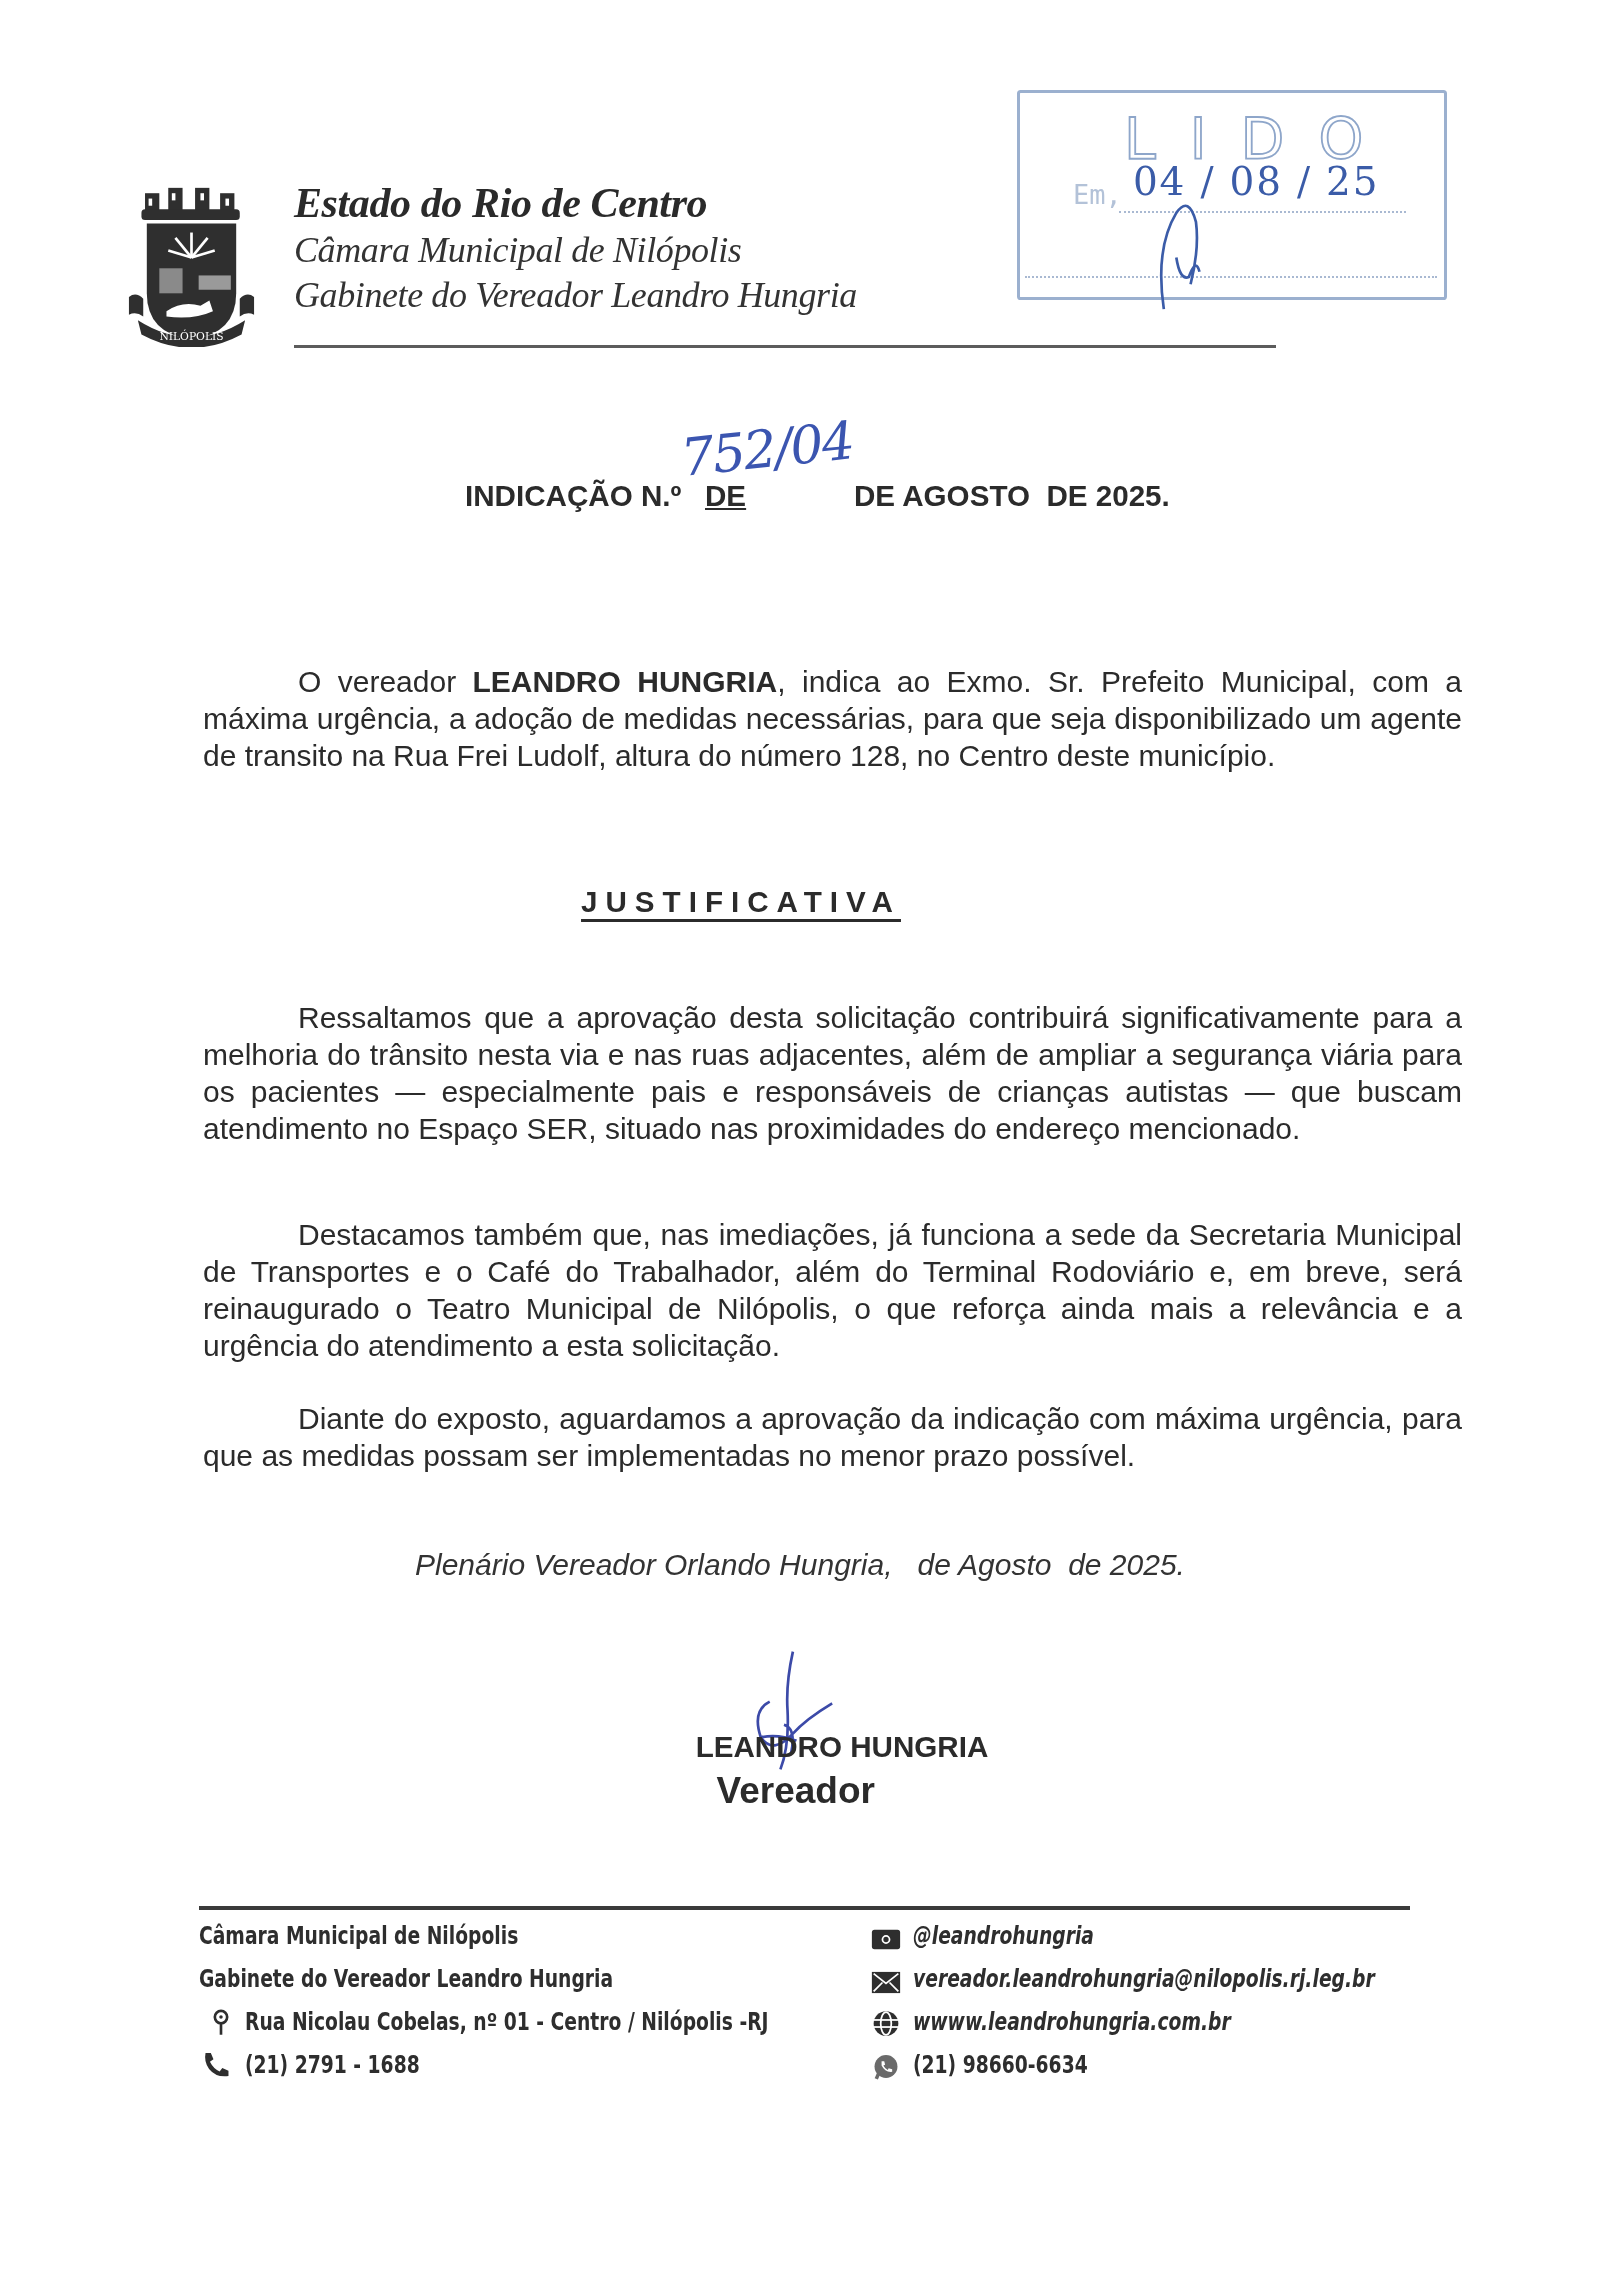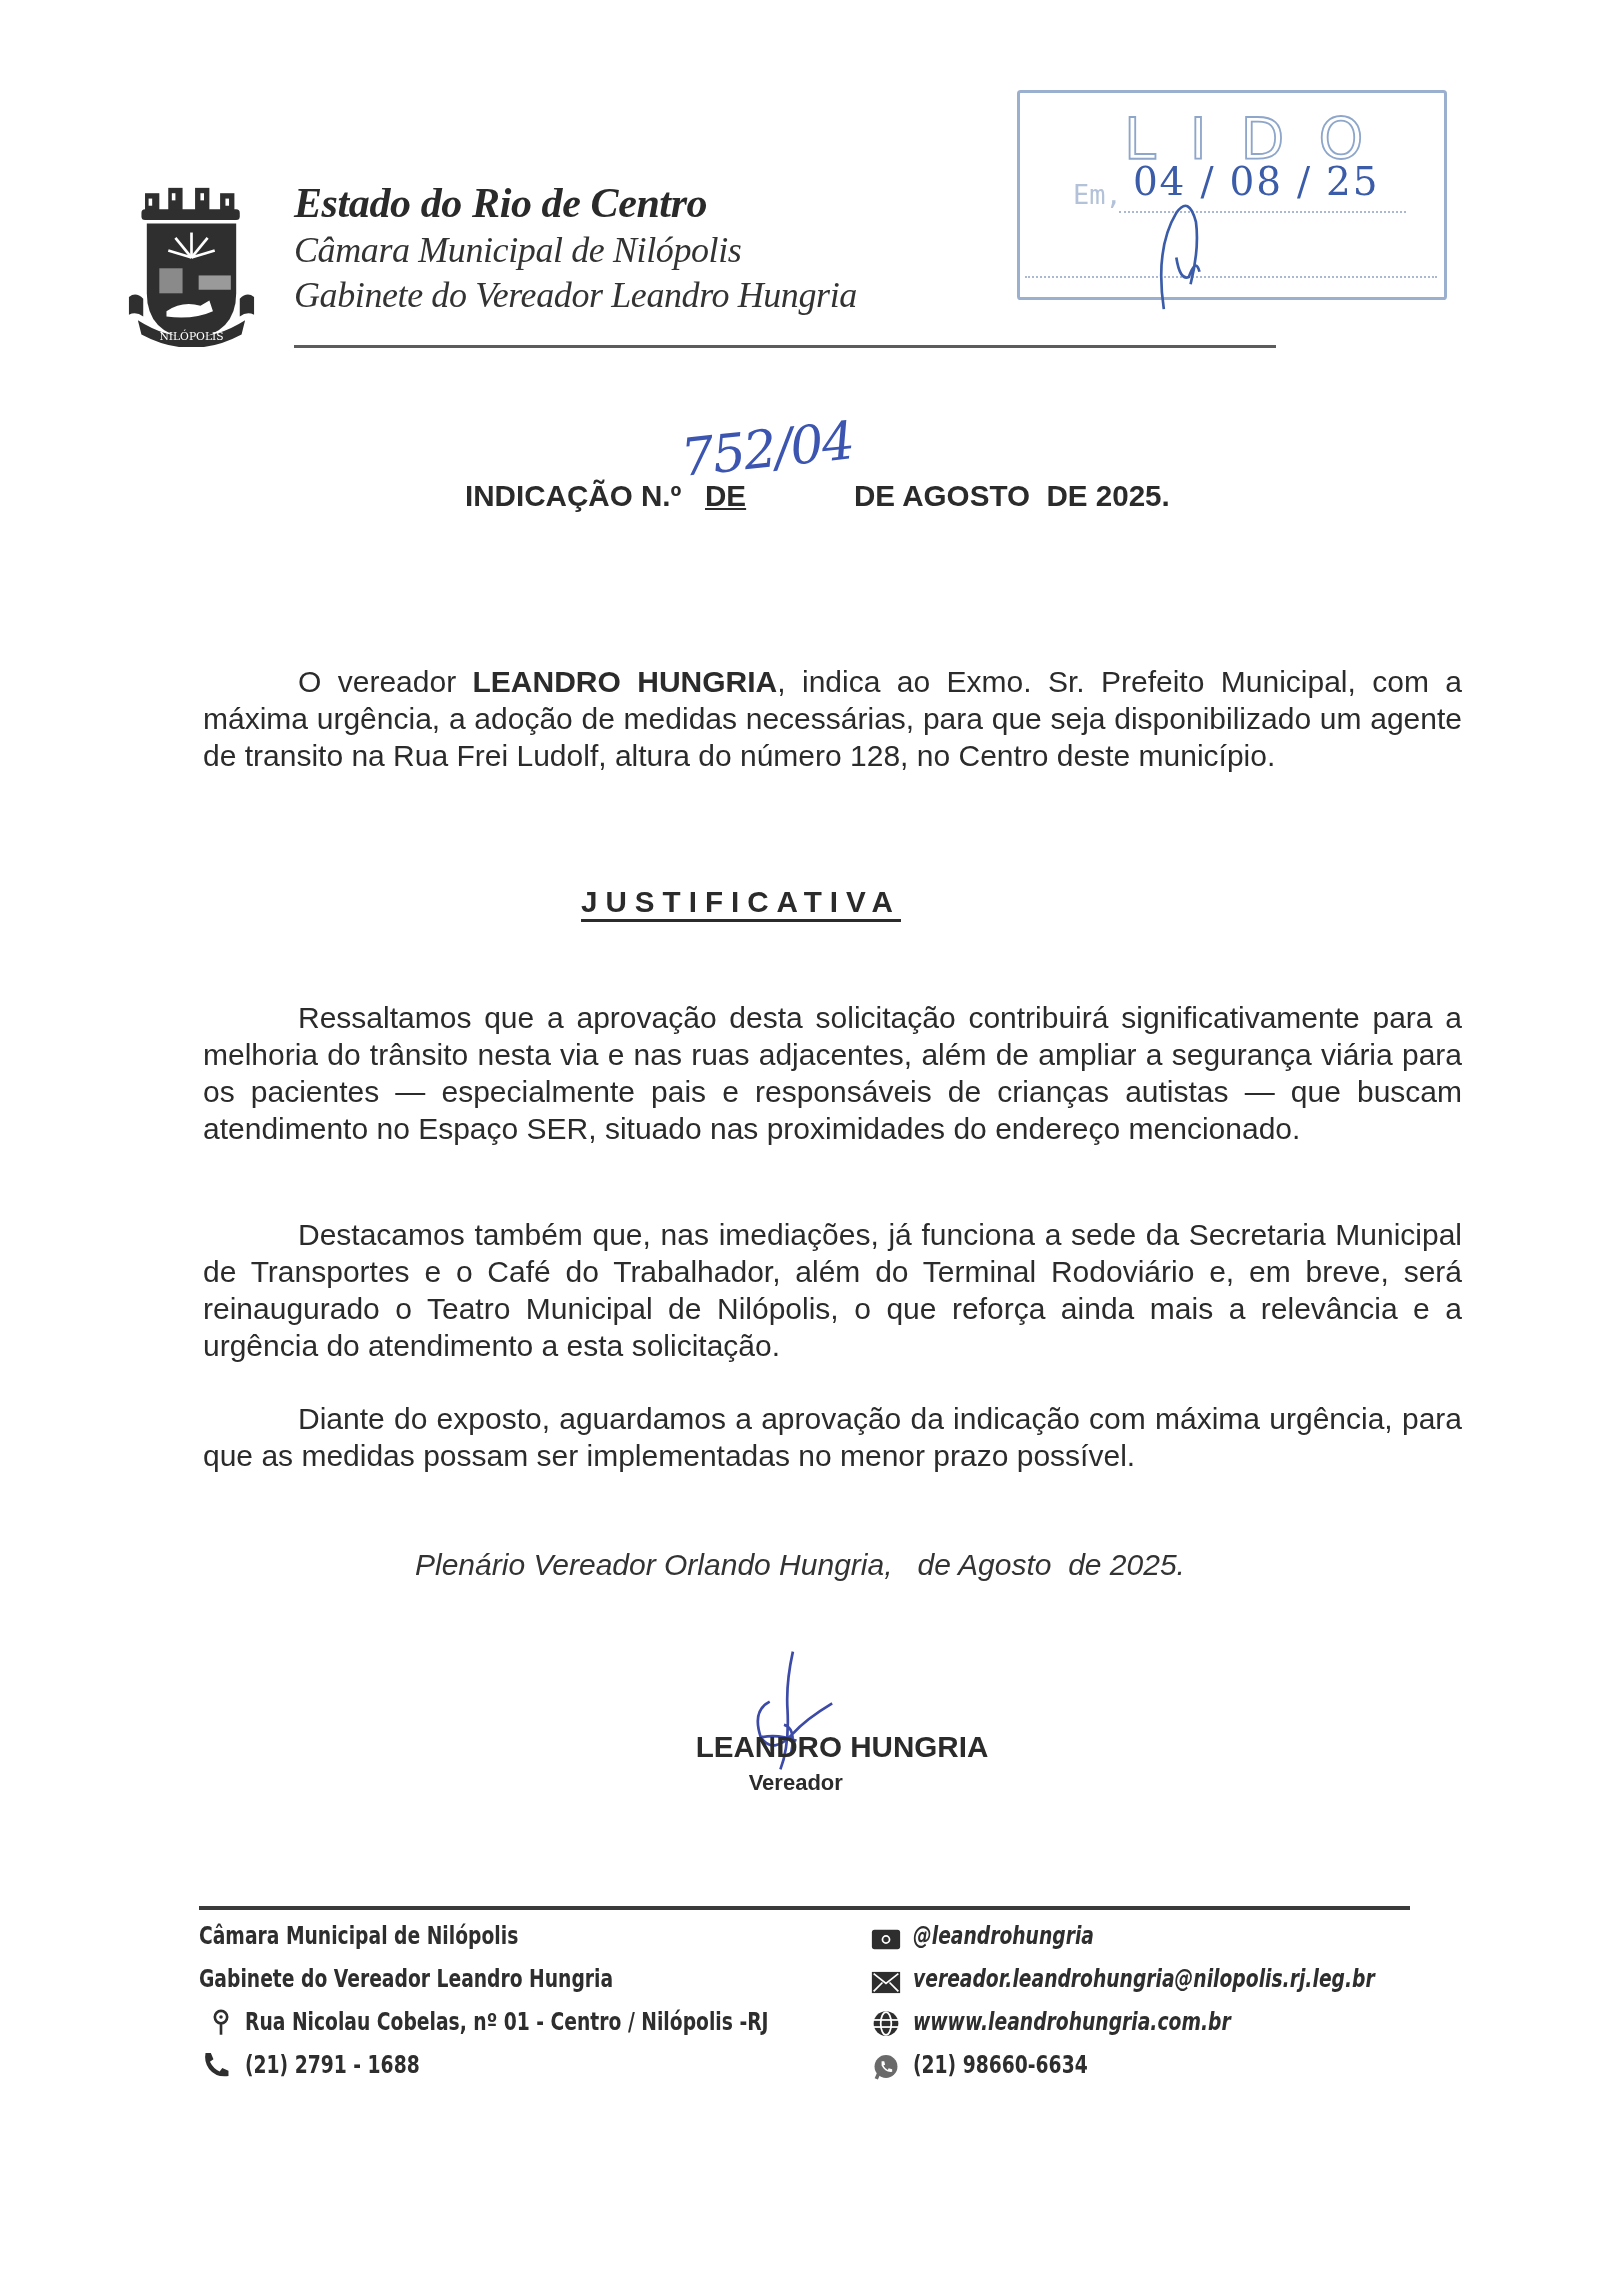--- a/index.html
+++ b/index.html
@@ -34,21 +34,21 @@
   .justif { left: 0; width: 1482px; top: 885px; text-align: center; font-family: "Liberation Sans", sans-serif; font-weight: bold; font-size: 29.6px; letter-spacing: 8px; }
   .justif span { text-decoration: underline; text-decoration-thickness: 2.7px; text-underline-offset: 7.2px; }
   .p2 { top: 999px; }
   .p3 { top: 1216px; }
   .p4 { top: 1400px; }
 
   .plenario { left: 415px; top: 1548px; font-family: "Liberation Sans", sans-serif; font-style: italic; font-size: 30px; color: #333; white-space: pre; }
 
   .signature { left: 734px; top: 1648px; width: 116px; height: 125px; }
   .sig-name { left: 0; width: 1607px; top: 1730px; text-align: center; padding-left: 77px; box-sizing: border-box; font-family: "Liberation Sans", sans-serif; font-weight: bold; font-size: 29.6px; color: #2b2b2b; }
-  .sig-role { left: 0; width: 1570px; top: 1770px; text-align: center; padding-left: 21.5px; box-sizing: border-box; font-family: "Liberation Sans", sans-serif; font-weight: bold; font-size: 22px; color: #2b2b2b; }
+  .sig-role { left: 0; width: 1570px; top: 1770px; text-align: center; padding-left: 21.5px; box-sizing: border-box; font-family: "Liberation Sans", sans-serif; font-weight: bold; font-size: 37px; color: #2b2b2b; }
 
   
   .foot-rule { left: 199px; top: 1906px; width: 1211px; height: 3.6px; background: #3a3a3a; }
   .foot { font-family: "DejaVu Sans", sans-serif; font-weight: bold; font-size: 24px; color: #2e2e2e; transform: scaleX(0.78); transform-origin: left center; white-space: nowrap; }
   .foot-l { left: 199px; }
   .foot-r { left: 913px; font-style: italic; }
   .fi { position: absolute; width: 30px; height: 27px; }
   .row1 { top: 1922px; }
   .row2 { top: 1965px; }
   .row3 { top: 2008px; }

